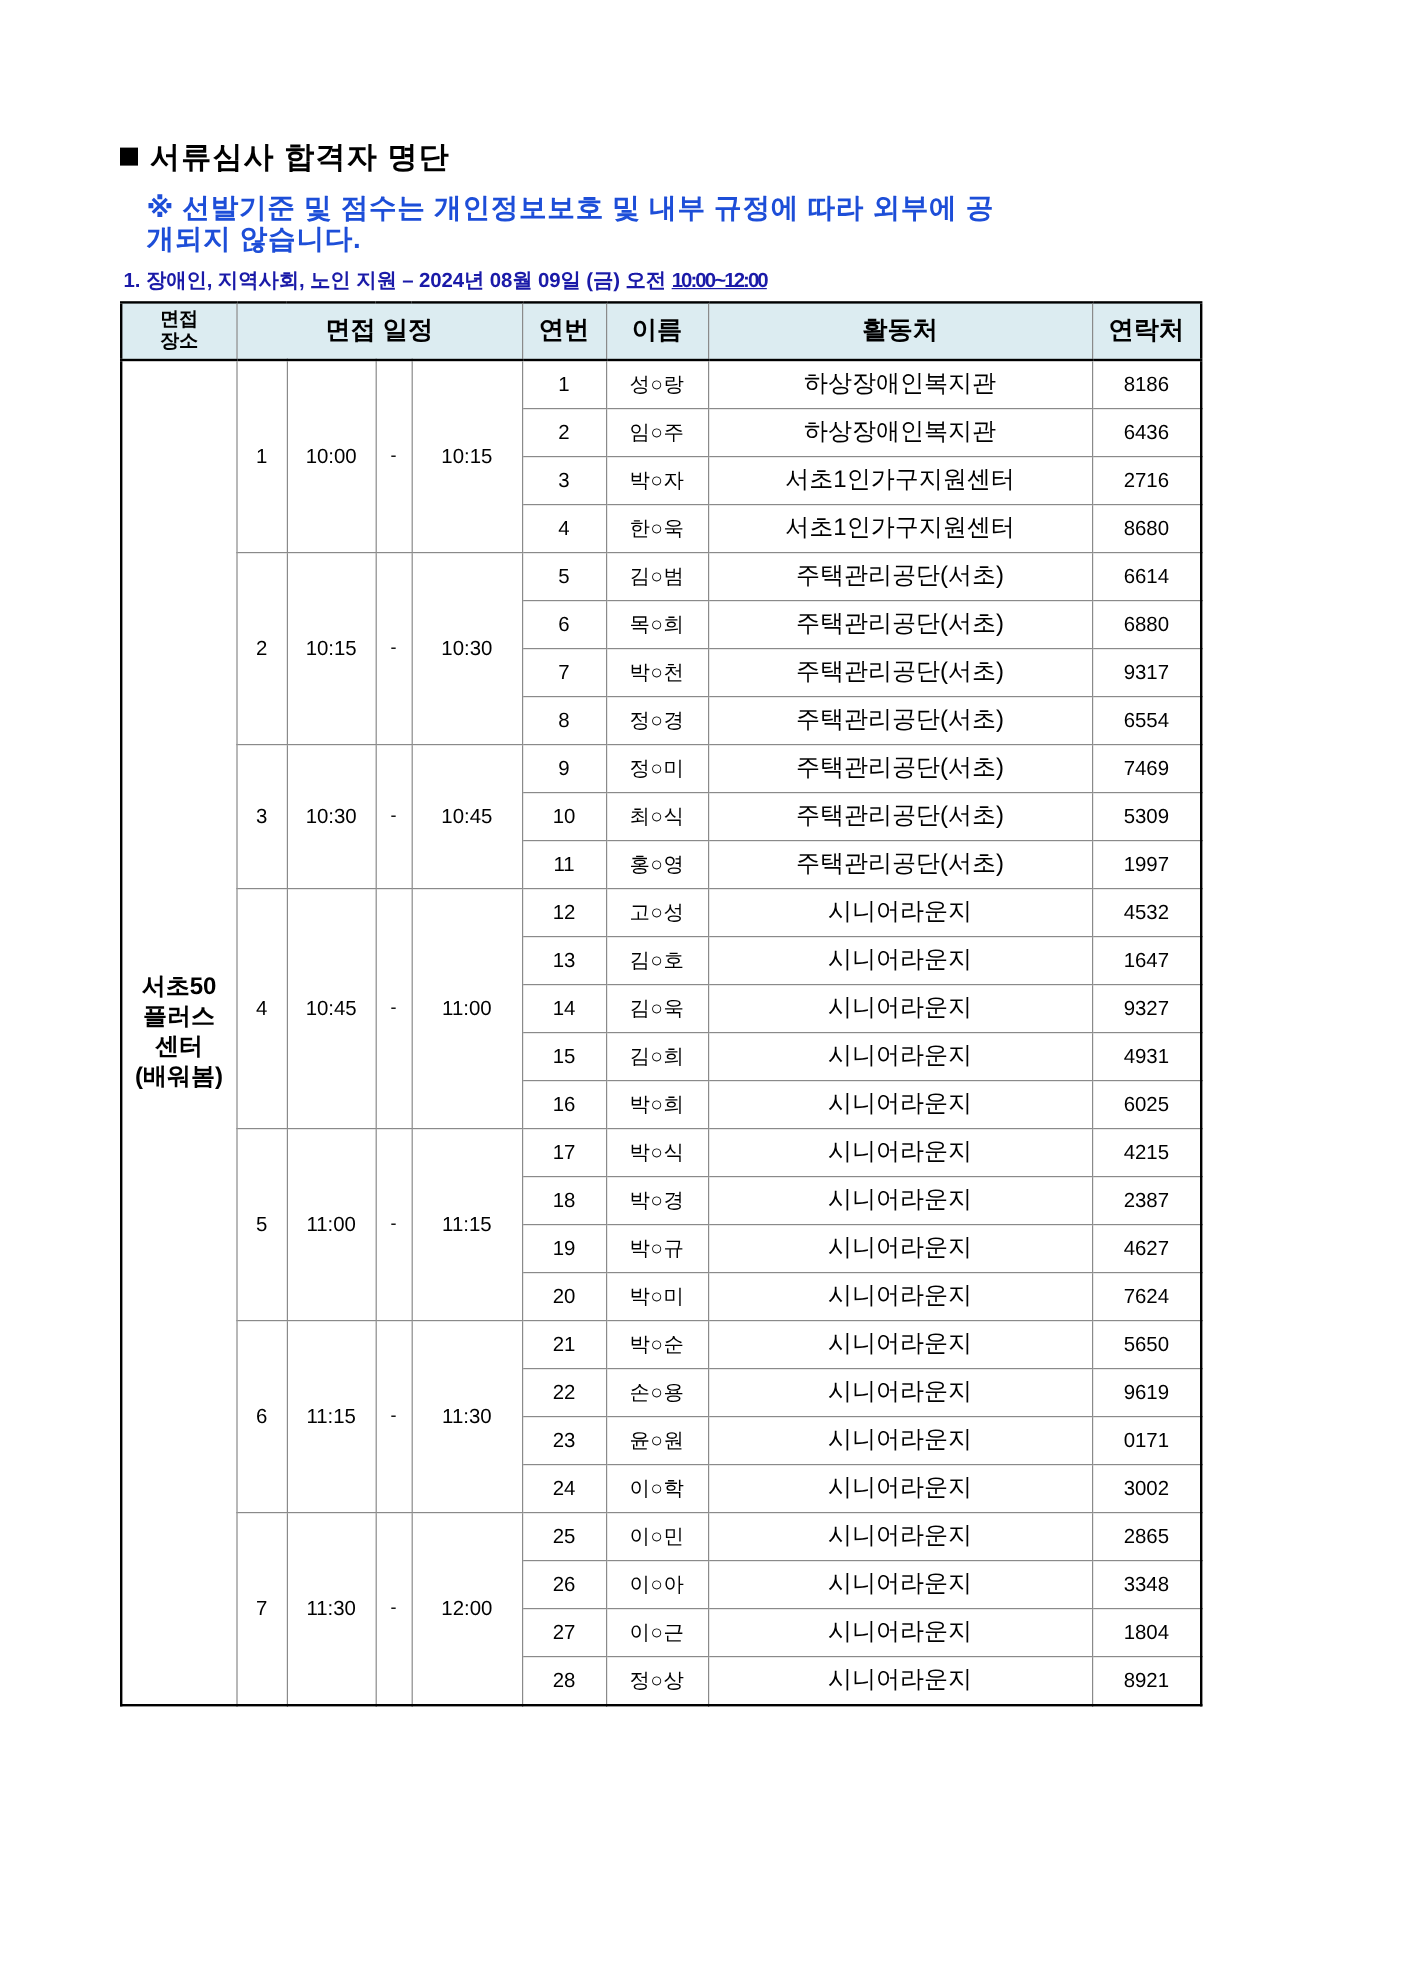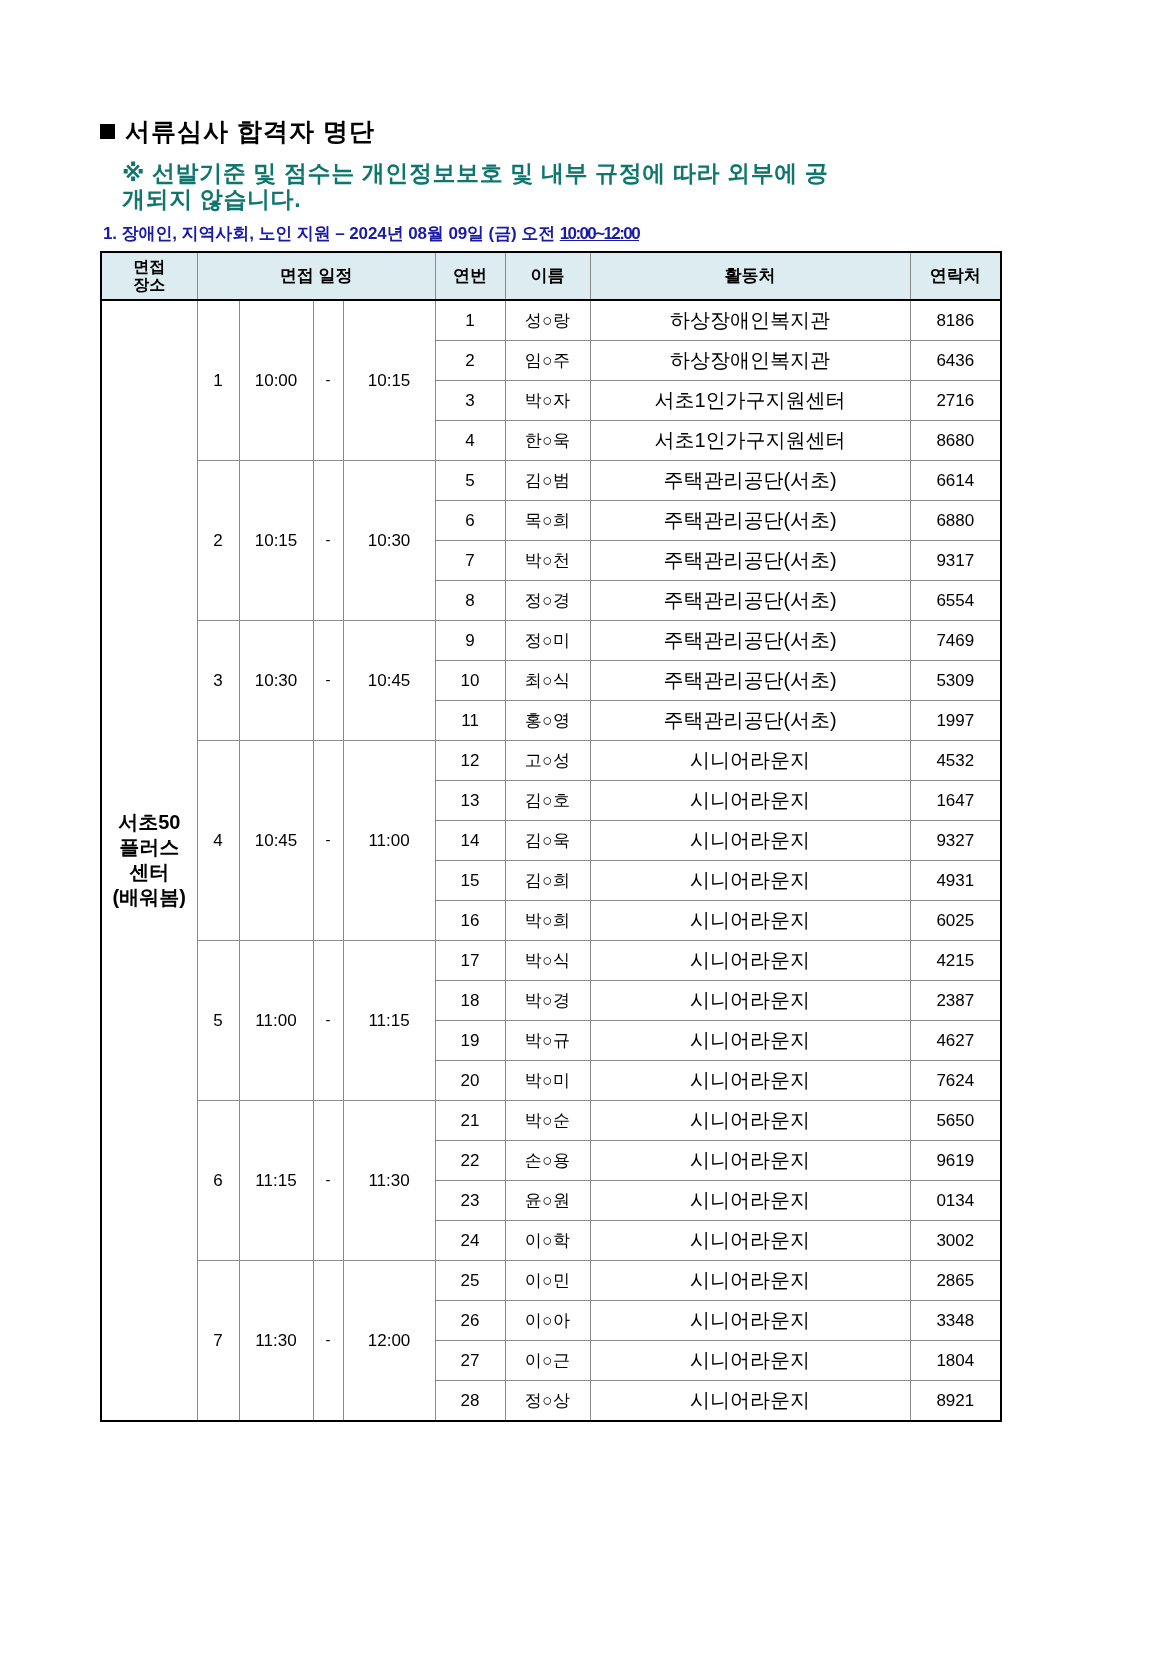--- a/index.html
+++ b/index.html
@@ -36,21 +36,21 @@
     display: inline-block;
     width: 15px;
     height: 15px;
     background: #000;
     margin-right: 10px;
     vertical-align: 1px;
   }
   .doc-note {
     font-size: 23px;
     font-weight: bold;
-    color: #0f766e;
+    color: #1d4ed8;
     letter-spacing: 0.6px;
     margin: 0 0 12px 22px;
     line-height: 1.15;
   }
   .doc-subtitle {
     font-size: 17px;
     font-weight: bold;
     color: #1a1aa8;
     letter-spacing: -0.1px;
     margin: 0 0 7px 3px;
@@ -74,21 +74,21 @@
     border: 1px solid #8a8a8a;
     text-align: center;
     vertical-align: middle;
     padding: 0;
     line-height: 1.25;
     background: #ffffff;
   }
   table.schedule thead th {
     background: #dcecf1;
     font-weight: bold;
-    font-size: 17px;
+    font-size: 21px;
     height: 46px;
     border-top: 2px solid #000;
     border-bottom: 2px solid #000;
   }
   table.schedule thead th.hdr-place { line-height: 1.15; font-size: 16px; }
 
   
   table.schedule { border: 2px solid #000; }
   td.venue {
     border-right: 2px solid #000;
@@ -320,21 +320,21 @@
         <tr class="row">
           <td class="seq">22</td>
           <td class="name">손○용</td>
           <td class="site">시니어라운지</td>
           <td class="contact">9619</td>
         </tr>
         <tr class="row">
           <td class="seq">23</td>
           <td class="name">윤○원</td>
           <td class="site">시니어라운지</td>
-          <td class="contact">0134</td>
+          <td class="contact">0171</td>
         </tr>
         <tr class="row">
           <td class="seq">24</td>
           <td class="name">이○학</td>
           <td class="site">시니어라운지</td>
           <td class="contact">3002</td>
         </tr>
         <tr class="row group-first">
           <td class="grp-no" rowspan="4">7</td>
           <td class="grp-start" rowspan="4">11:30</td>

